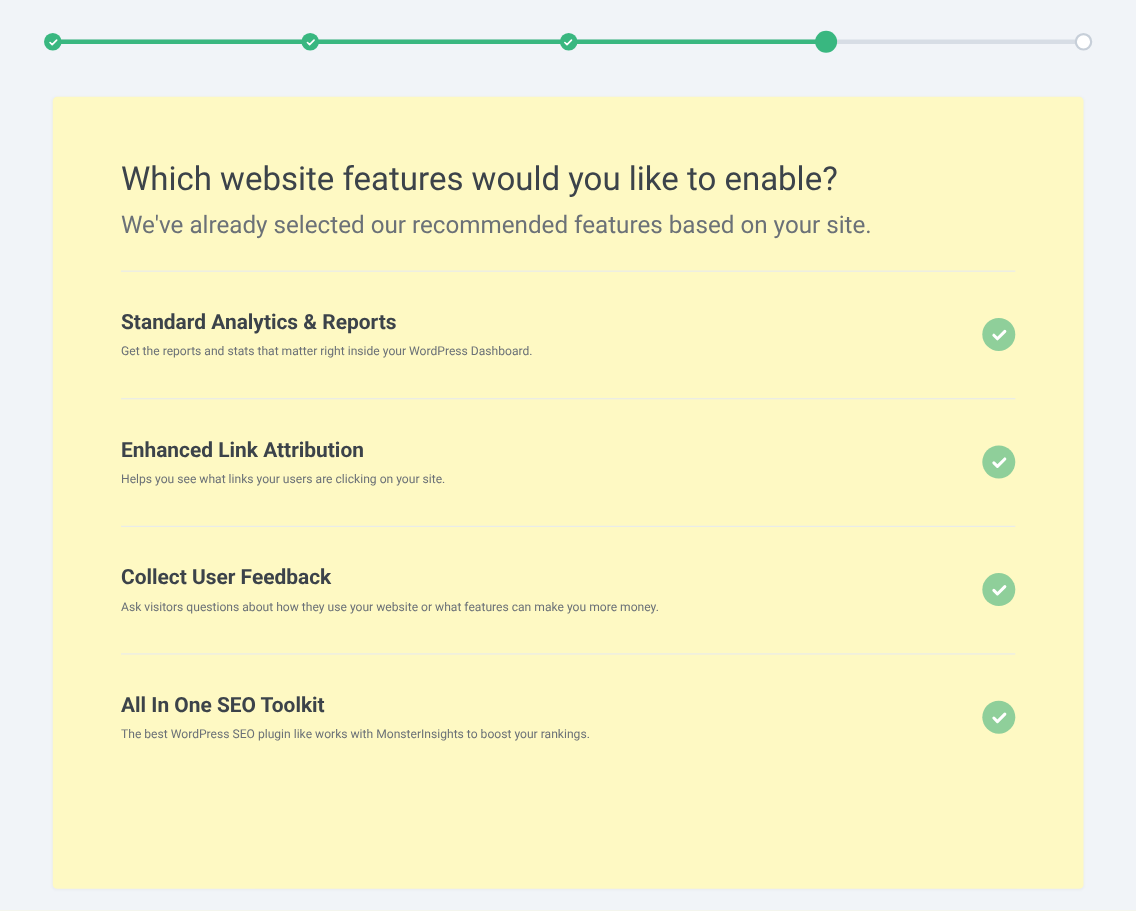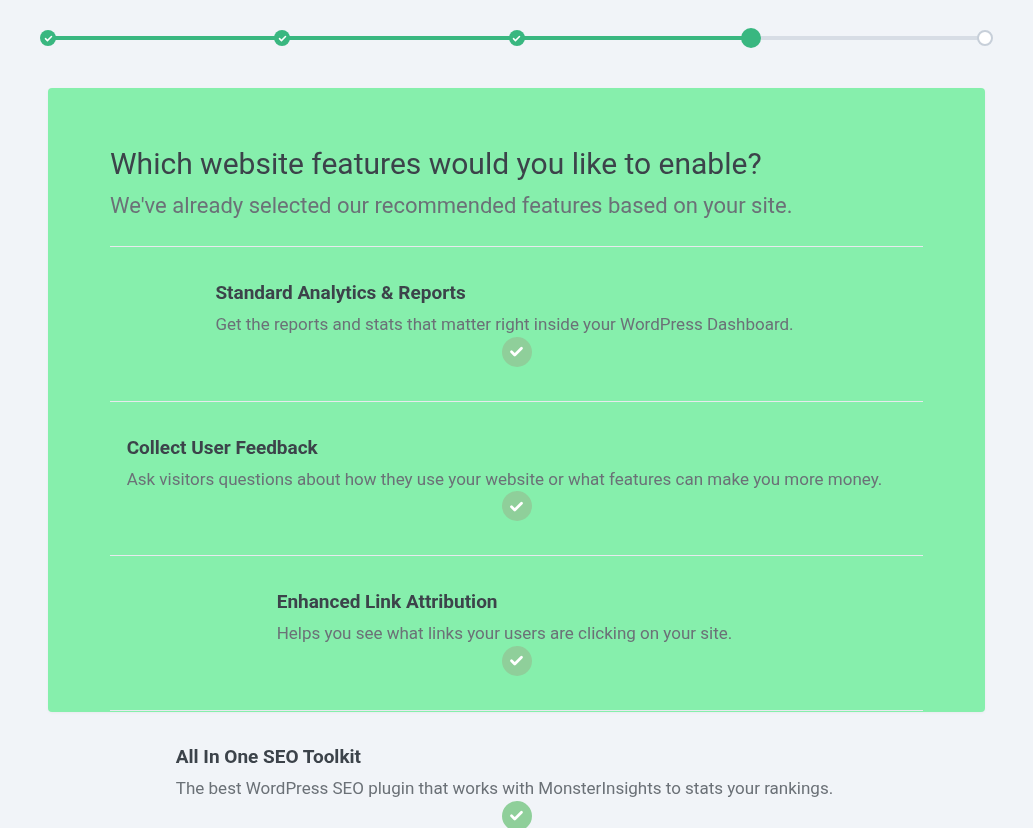--- a/index.html
+++ b/index.html
@@ -54,26 +54,26 @@
     background: #39b780;
   }
   .progress-step.future {
     background: #fff;
     border: 2px solid #c7cfd9;
     width: 16px;
     height: 16px;
   }
   .progress-step.done svg { width: 9px; height: 9px; }
   .card {
-    background: #86efac;
+    background: #fef9c3;
     margin: 0 48px;
     border-radius: 4px;
     padding: 58px 62px 17px 62px;
     box-shadow: 0 1px 3px rgba(0,0,0,0.04);
-    height: 624px;
+    height: 720px;
   }
   .page-title {
     font-size: 30px;
     font-weight: 400;
     color: #3c434a;
     margin-bottom: 12px;
   }
   .page-subtitle {
     font-size: 22px;
     color: #6b7177;
@@ -84,32 +84,31 @@
     border: none;
     border-top: 1px solid #e7eaee;
     margin: 0;
   }
   .feature-row {
     display: flex;
     align-items: center;
     justify-content: space-between;
     padding: 34px 0;
     border-bottom: 1px solid #e7eaee;
-    flex-direction: column;
   }
   .feature-row:last-child { border-bottom: none; padding-bottom: 10px; align-items: center; }
   .feature-text { flex: 1; padding-right: 24px; }
   .feature-title {
     font-size: 19px;
     font-weight: 700;
     color: #3c434a;
     margin-bottom: 8px;
   }
   .feature-desc {
-    font-size: 17px;
+    font-size: 11px;
     color: #6b7177;
     line-height: 1.45;
   }
   .feature-toggle {
     width: 30px;
     height: 30px;
     border-radius: 50%;
     background: #8fcf9a;
     display: flex;
     align-items: center;
@@ -159,46 +158,46 @@
     </div>
     <div class="feature-toggle">
       <svg viewBox="0 0 12 12">
           <path d="M2 6.2 L4.6 8.8 L10 3.4" stroke="#fff" stroke-width="2.2" fill="none" stroke-linecap="round" stroke-linejoin="round"></path>
         </svg>
     </div>
   </div>
 
   <div class="feature-row">
     <div class="feature-text">
+      <div class="feature-title">Enhanced Link Attribution</div>
+      <div class="feature-desc">Helps you see what links your users are clicking on your site.</div>
+    </div>
+    <div class="feature-toggle">
+      <svg viewBox="0 0 12 12">
+          <path d="M2 6.2 L4.6 8.8 L10 3.4" stroke="#fff" stroke-width="2.2" fill="none" stroke-linecap="round" stroke-linejoin="round"></path>
+        </svg>
+    </div>
+  </div>
+
+  <div class="feature-row">
+    <div class="feature-text">
       <div class="feature-title">Collect User Feedback</div>
       <div class="feature-desc">Ask visitors questions about how they use your website or what features can make you more money.</div>
     </div>
     <div class="feature-toggle">
       <svg viewBox="0 0 12 12">
           <path d="M2 6.2 L4.6 8.8 L10 3.4" stroke="#fff" stroke-width="2.2" fill="none" stroke-linecap="round" stroke-linejoin="round"></path>
         </svg>
     </div>
   </div>
 
   <div class="feature-row">
     <div class="feature-text">
-      <div class="feature-title">Enhanced Link Attribution</div>
-      <div class="feature-desc">Helps you see what links your users are clicking on your site.</div>
-    </div>
-    <div class="feature-toggle">
-      <svg viewBox="0 0 12 12">
-          <path d="M2 6.2 L4.6 8.8 L10 3.4" stroke="#fff" stroke-width="2.2" fill="none" stroke-linecap="round" stroke-linejoin="round"></path>
-        </svg>
-    </div>
-  </div>
-
-  <div class="feature-row">
-    <div class="feature-text">
       <div class="feature-title">All In One SEO Toolkit</div>
-      <div class="feature-desc">The best WordPress SEO plugin that works with MonsterInsights to stats your rankings.</div>
+      <div class="feature-desc">The best WordPress SEO plugin like works with MonsterInsights to boost your rankings.</div>
     </div>
     <div class="feature-toggle">
       <svg viewBox="0 0 12 12">
           <path d="M2 6.2 L4.6 8.8 L10 3.4" stroke="#fff" stroke-width="2.2" fill="none" stroke-linecap="round" stroke-linejoin="round"></path>
         </svg>
     </div>
   </div>
 
 </div>
 

